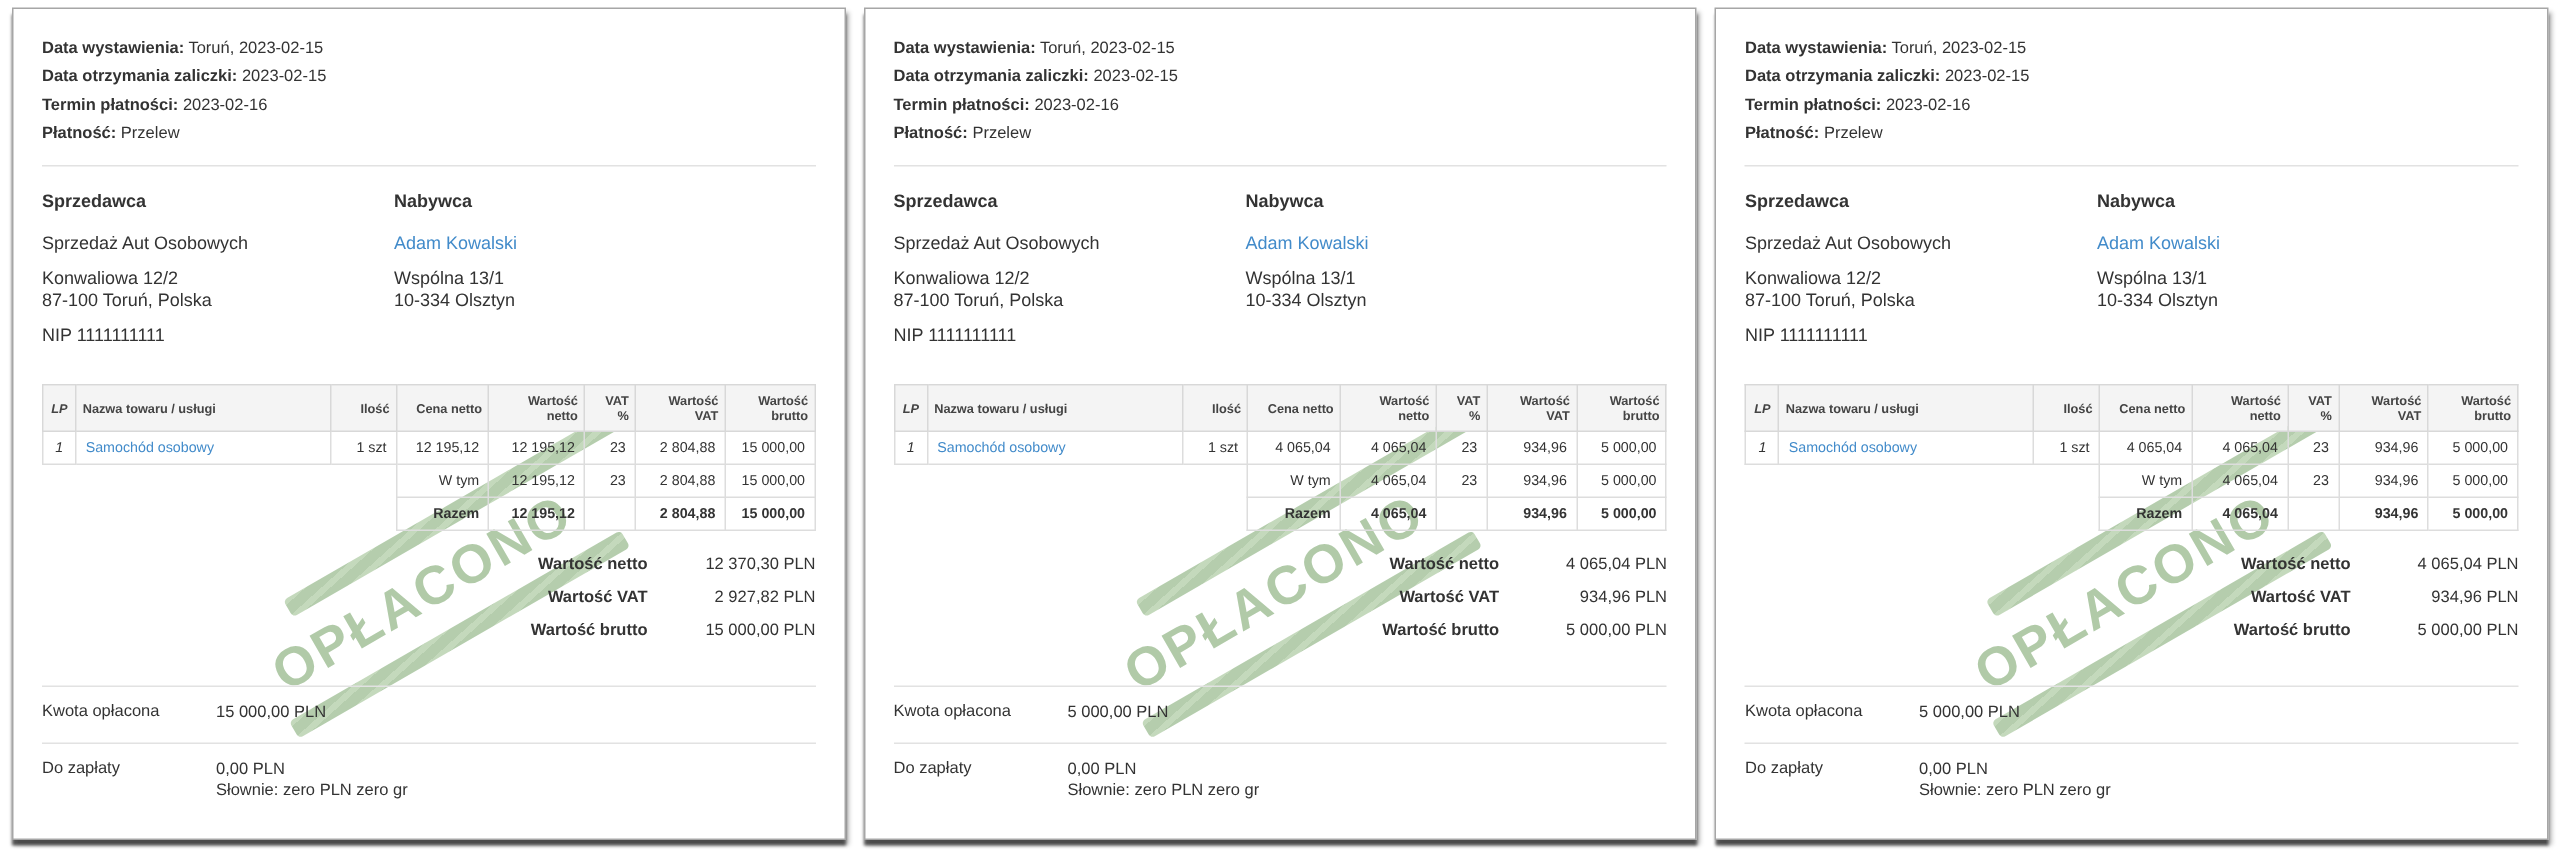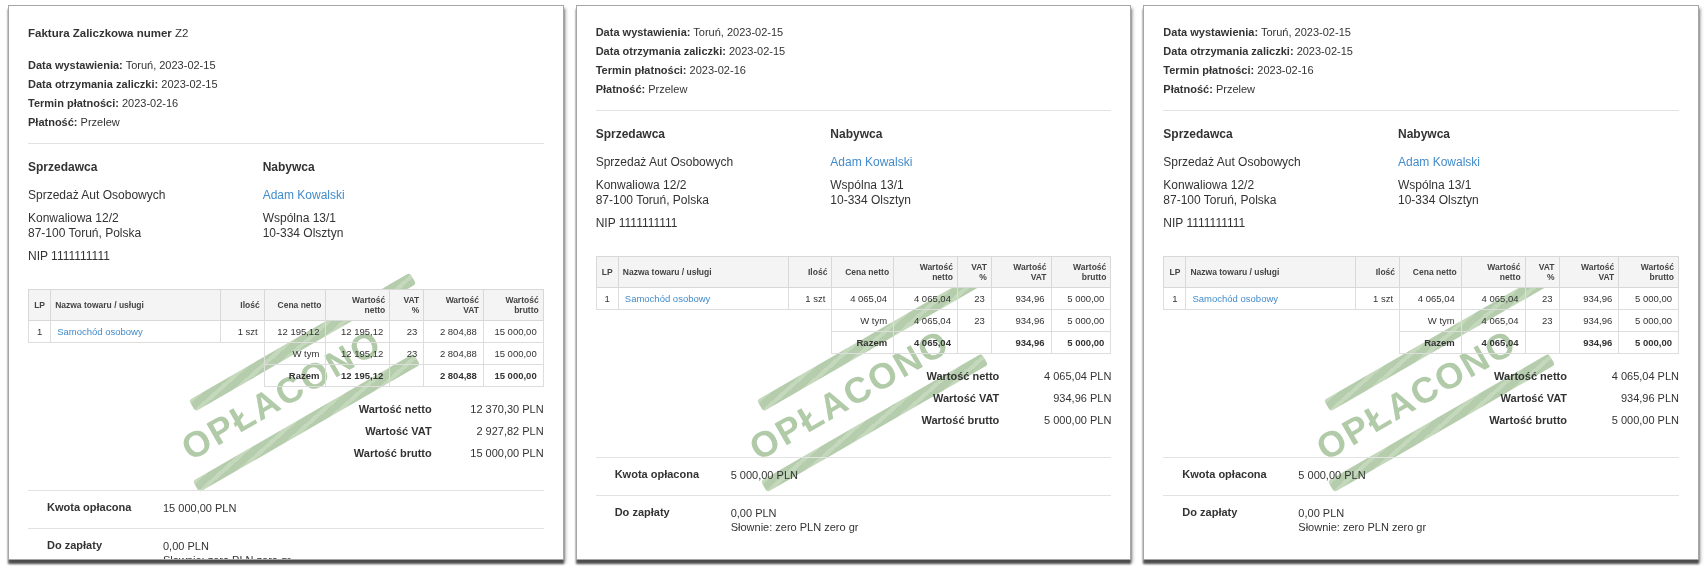--- a/index.html
+++ b/index.html
@@ -39,31 +39,31 @@
   .party-nip { margin-top: 9px; }
   a.link, .link { color: #428bca; text-decoration: none; cursor: pointer; }
 
   table.items { width: 100%; table-layout: fixed; border-collapse: collapse; margin-top: 26px; font-size: 9.5px; }
   .items th {
     background: #f4f4f4; border: 1px solid #d8d8d8;
     font-weight: bold; color: #444; font-size: 8.5px; padding: 5px 4px;
   }
   .items td { border: 1px solid #ddd; padding: 5px 6px; }
   .items td.blank { border: none; background: transparent; }
-  .al { text-align: left; } .ac { text-align: center; } .ar { text-align: right; }
+  .al { text-align: left; } .ac { text-align: center; font-style: italic; } .ar { text-align: right; }
   tr.razem td { font-weight: bold; text-align: right; }
 
   .totals { margin-top: 16px; font-size: 11px; }
   .total-row { display: flex; justify-content: flex-end; align-items: baseline; margin-bottom: 10px; }
   .total-label { font-weight: bold; }
   .total-value { width: 112px; text-align: right; }
 
   .divider-paid { margin-top: 31px; }
   .flow-row { display: flex; font-size: 11px; padding: 10px 0 12px; }
-  .row-label { width: 116px; font-weight: bold; flex: 0 0 auto; margin-left: 19px; }
+  .row-label { width: 116px; font-weight: normal; flex: 0 0 auto; }
   .row-value { line-height: 14.5px; }
 
   .stamp {
     position: absolute; z-index: 1;
     left: 158px; top: 336px; width: 268px;
     transform: rotate(-30deg);
     opacity: .82;
     pointer-events: none;
   }
   .stamp-bar {
@@ -86,24 +86,20 @@
   <div class="card">
 
     <div class="stamp">
       <div class="stamp-bar top"></div>
       <div class="stamp-text">OPŁACONO</div>
       <div class="stamp-bar bottom"></div>
     </div>
 
     <div class="card-content">
 
-      <div class="inv-title">
-        <span class="b">Faktura Zaliczkowa numer</span>
-        <span>Z2</span>
-      </div>
 
       <div class="meta">
         <div class="meta-line">
           <span class="b">Data wystawienia:</span>
           <span>Toruń, 2023-02-15</span>
         </div>
         <div class="meta-line">
           <span class="b">Data otrzymania zaliczki:</span>
           <span>2023-02-15</span>
         </div>

